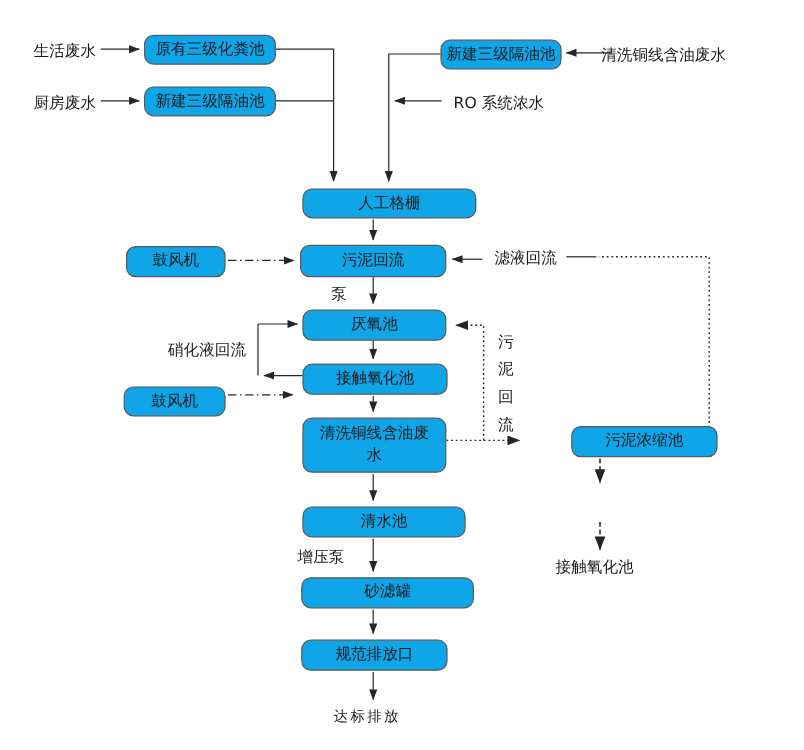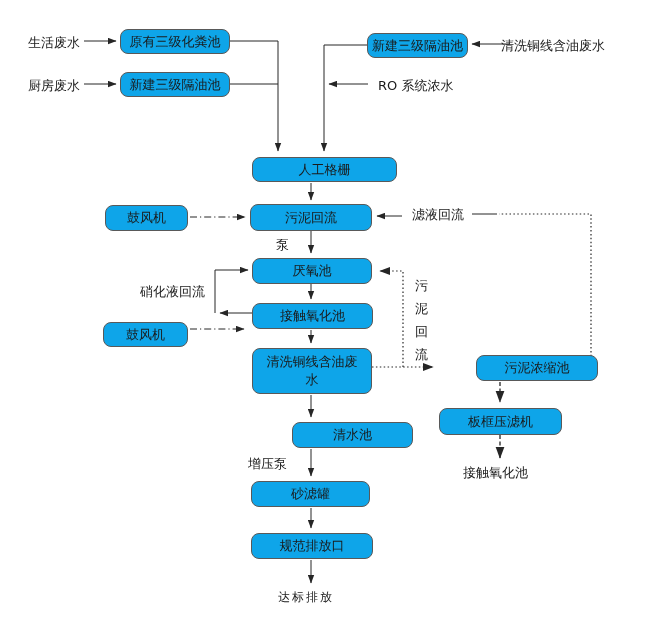--- a/index.html
+++ b/index.html
@@ -82,25 +82,24 @@
   <div class="node" style="left:120px;top:29px;width:110px;height:25px;">原有三级化粪池</div>
   <div class="node" style="left:120px;top:72px;width:110px;height:25px;">新建三级隔油池</div>
   <div class="node" style="left:367px;top:33px;width:101px;height:25px;">新建三级隔油池</div>
   <div class="node" style="left:252px;top:157px;width:145px;height:25px;">人工格栅</div>
   <div class="node" style="left:250px;top:204px;width:122px;height:27px;">污泥回流</div>
   <div class="node" style="left:105px;top:205px;width:83px;height:26px;">鼓风机</div>
   <div class="node" style="left:252px;top:258px;width:120px;height:26px;">厌氧池</div>
   <div class="node" style="left:252px;top:303px;width:121px;height:26px;">接触氧化池</div>
   <div class="node" style="left:103px;top:322px;width:85px;height:25px;">鼓风机</div>
   <div class="node wrap" style="left:252px;top:348px;width:120px;height:46px;">清洗铜线含油废水</div>
-  <div class="node" style="left:252px;top:422px;width:121px;height:26px;margin-left:40px;">清水池</div>
-  <div class="node" style="left:251px;top:481px;width:119px;height:26px;">砂滤罐</div>
+  <div class="node" style="left:252px;top:422px;width:136px;height:26px;">清水池</div>
+  <div class="node" style="left:251px;top:481px;width:144px;height:26px;">砂滤罐</div>
   <div class="node" style="left:251px;top:533px;width:122px;height:26px;">规范排放口</div>
   <div class="node" style="left:438px;top:355px;width:122px;height:26px;margin-left:38px;">污泥浓缩池</div>
-  <div class="node" style="left:439px;top:408px;width:123px;height:27px;">板框压滤机</div>
 
   <div class="lbl" style="left:28px;top:34px;">生活废水</div>
   <div class="lbl" style="left:28px;top:77px;">厨房废水</div>
   <div class="lbl" style="left:501px;top:37px;">清洗铜线含油废水</div>
   <div class="lbl" style="left:378px;top:77px;">RO 系统浓水</div>
   <div class="lbl" style="left:412px;top:206px;">滤液回流</div>
   <div class="lbl" style="left:276px;top:236px;">泵</div>
   <div class="lbl" style="left:140px;top:283px;">硝化液回流</div>
   <div class="lbl vertical" style="left:414px;top:274px;">污泥回流</div>
   <div class="lbl" style="left:248px;top:455px;">增压泵</div>

